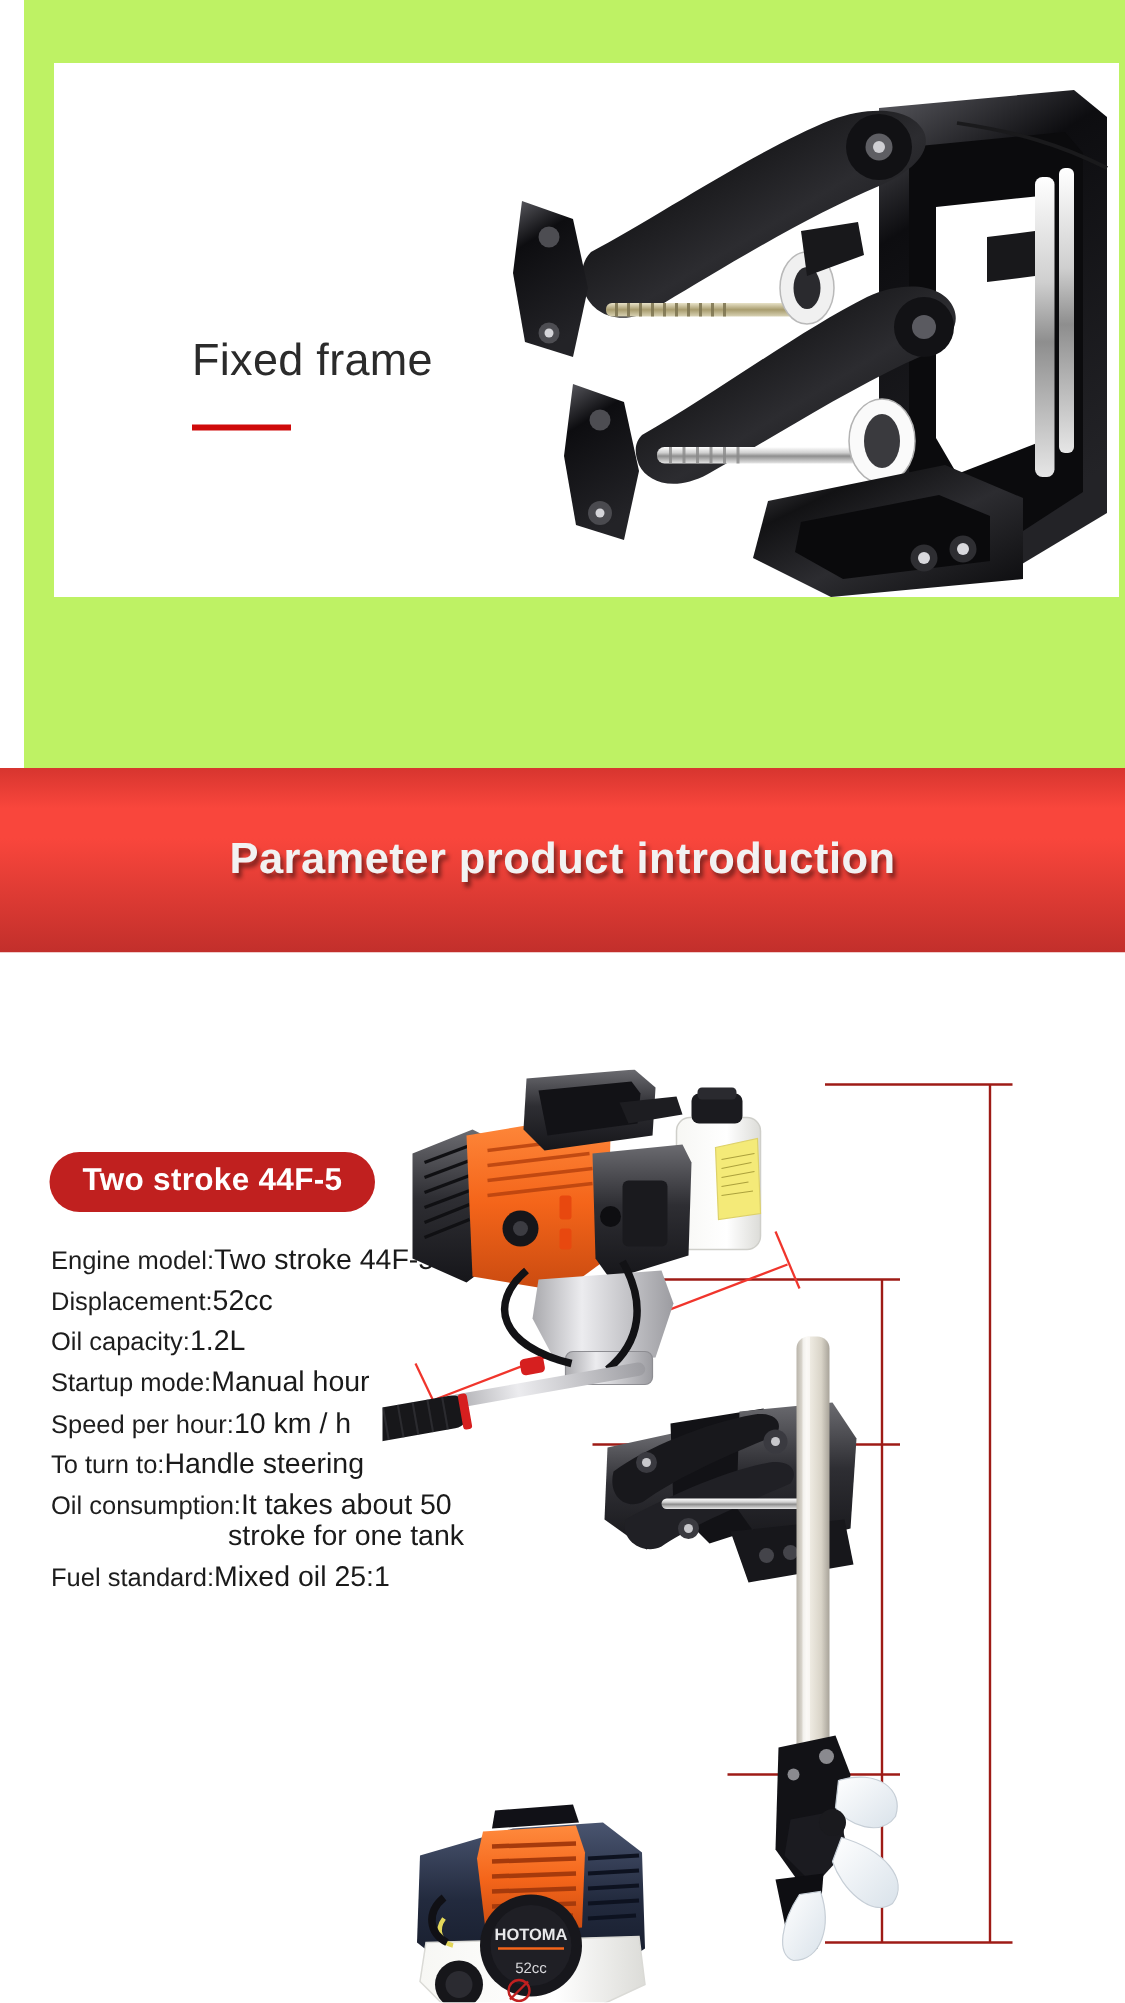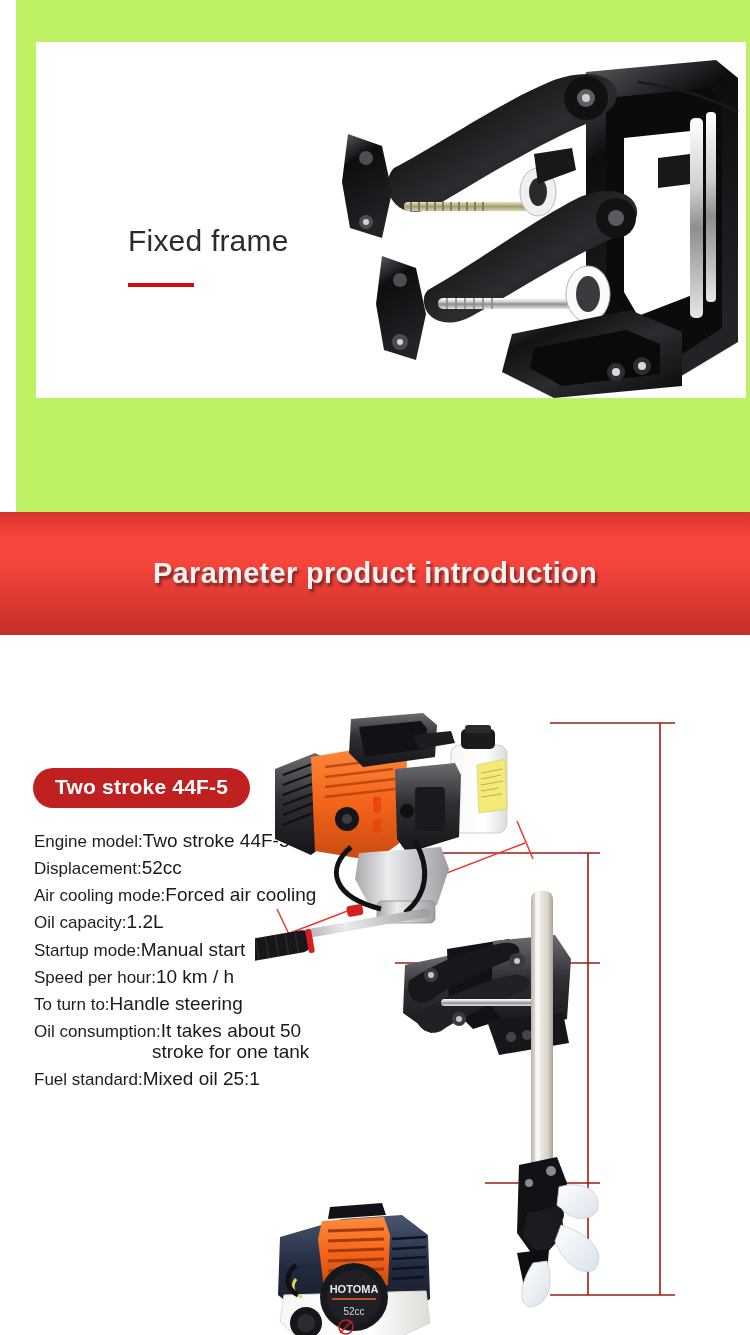--- a/index.html
+++ b/index.html
@@ -208,27 +208,24 @@
   <div class="spec-pill">Two stroke 44F-5</div>
 
   <div class="spec-list">
     <div class="spec-row">
       <span class="spec-label">Engine model:</span><span class="spec-value">Two stroke 44F-5</span>
     </div>
     <div class="spec-row">
       <span class="spec-label">Displacement:</span><span class="spec-value">52cc</span>
     </div>
     <div class="spec-row">
-      <span class="spec-label">Air cooling mode:</span><span class="spec-value">Forced air cooling</span>
-    </div>
-    <div class="spec-row">
       <span class="spec-label">Oil capacity:</span><span class="spec-value">1.2L</span>
     </div>
     <div class="spec-row">
-      <span class="spec-label">Startup mode:</span><span class="spec-value">Manual start</span>
+      <span class="spec-label">Startup mode:</span><span class="spec-value">Manual hour</span>
     </div>
     <div class="spec-row">
       <span class="spec-label">Speed per hour:</span><span class="spec-value">10 km / h</span>
     </div>
     <div class="spec-row">
       <span class="spec-label">To turn to:</span><span class="spec-value">Handle steering</span>
     </div>
     <div class="spec-row">
       <span class="spec-label">Oil consumption:</span><span class="spec-value">It takes about 50</span>
       <span class="spec-cont">stroke for one tank</span>

